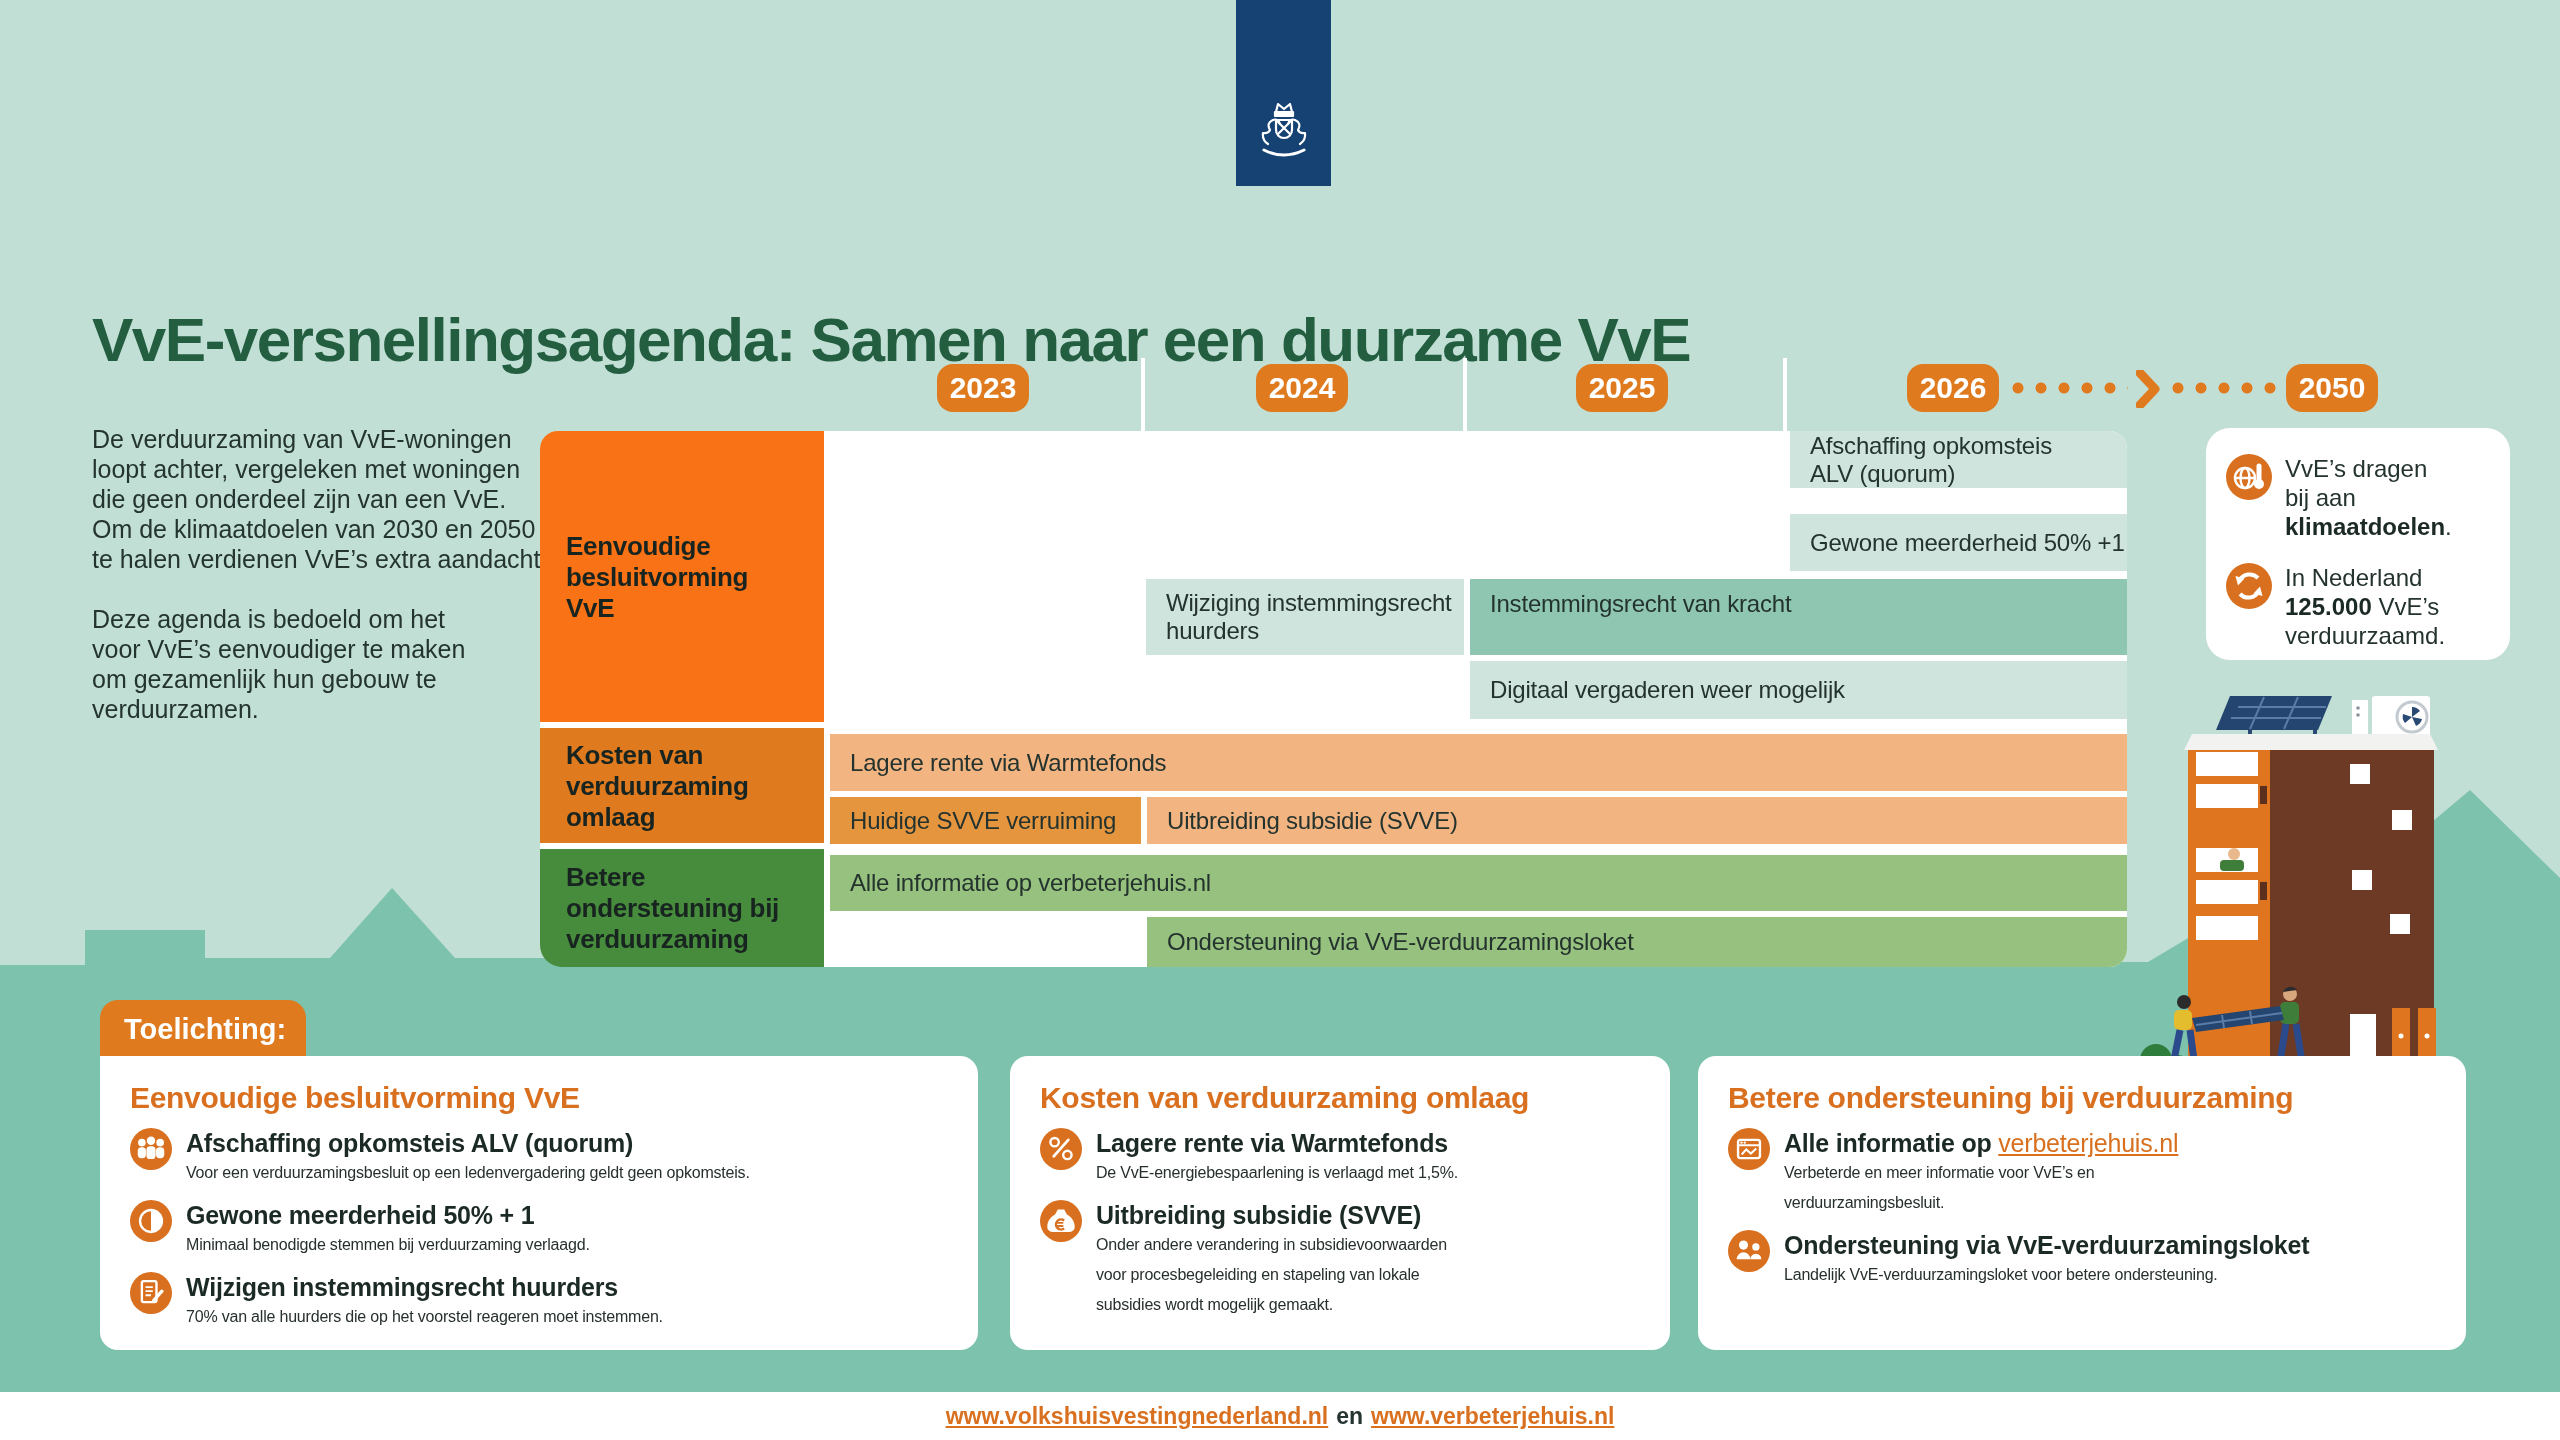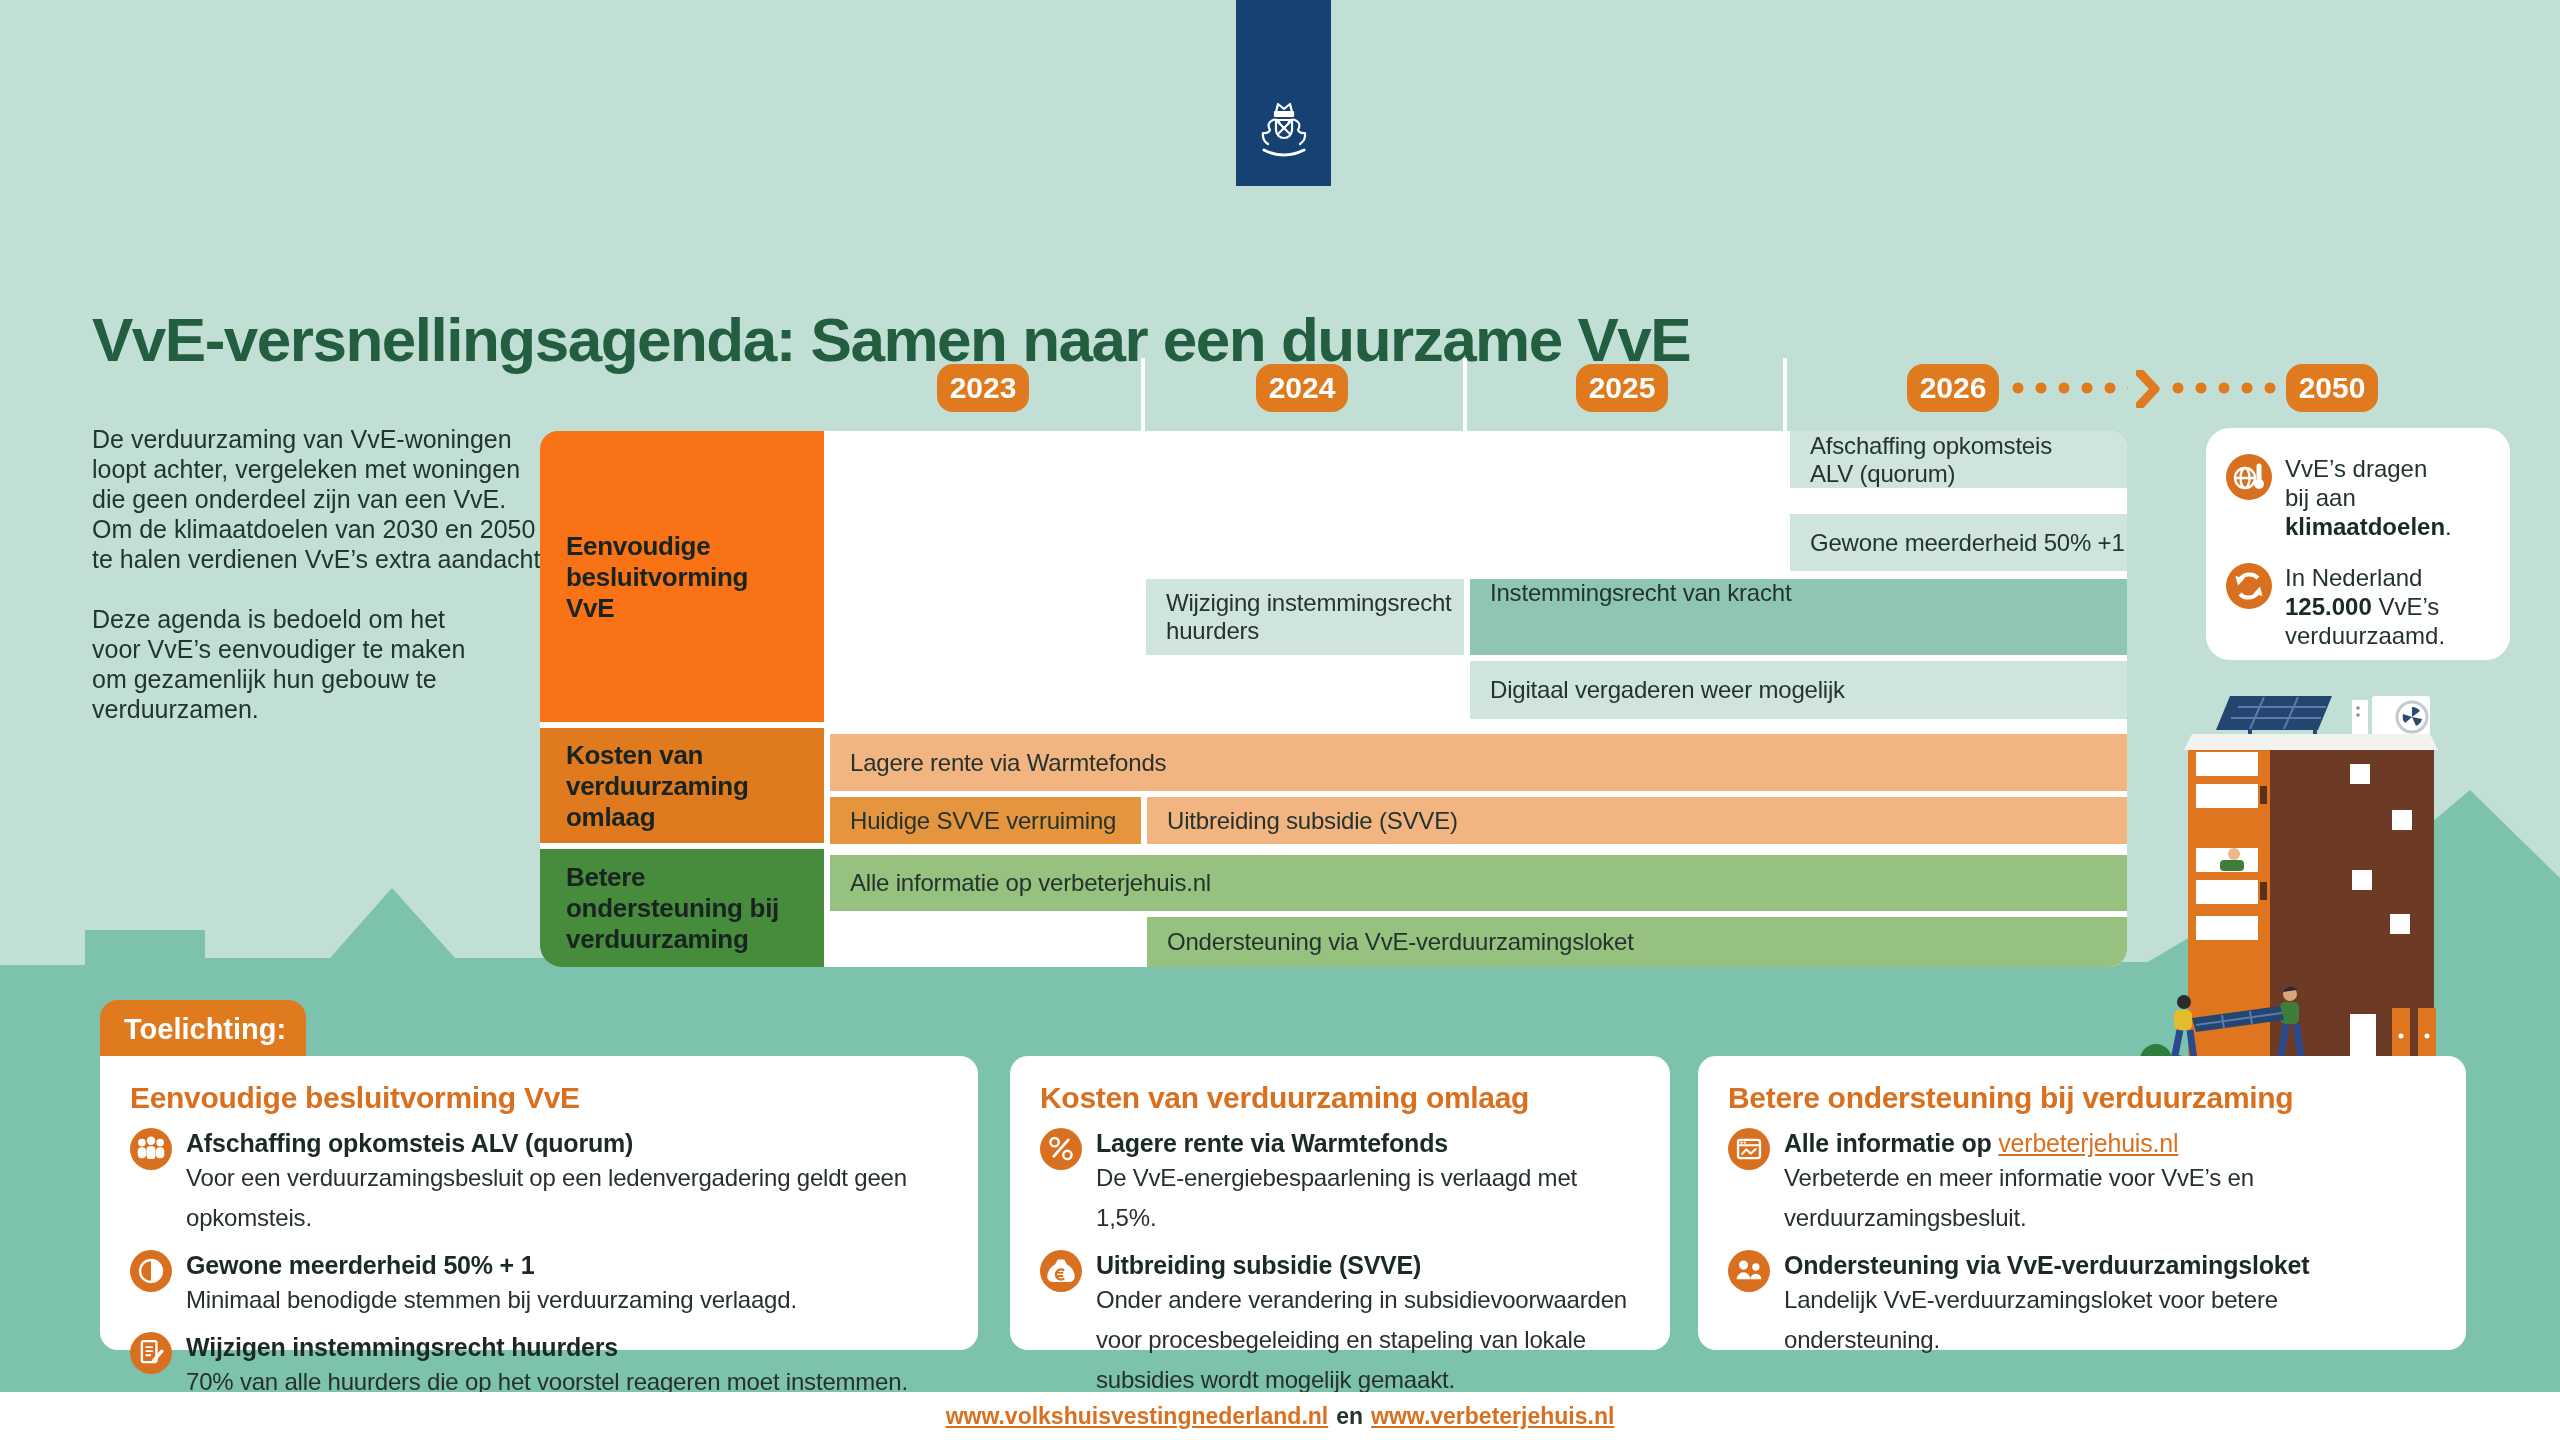--- a/index.html
+++ b/index.html
@@ -30,21 +30,21 @@
   .dots{position:absolute;top:382px;height:12px;z-index:3;
         background-image:radial-gradient(circle at 6px 6px,#df7a1f 5.2px,rgba(0,0,0,0) 5.8px);
         background-size:23px 12px;background-repeat:repeat-x;}
   .chart-bg{position:absolute;left:824px;top:431px;width:1303px;height:536px;background:#fff;border-radius:0 18px 18px 0;z-index:2;}
   .row-label{position:absolute;left:540px;width:284px;box-sizing:border-box;display:flex;align-items:center;
              padding-left:26px;font-weight:bold;font-size:26px;line-height:31px;color:#182420;
              white-space:pre-line;letter-spacing:-0.3px;z-index:3;}
   .rowgap{position:absolute;left:540px;width:1587px;height:6px;background:#fff;z-index:3;}
   .bar{position:absolute;display:flex;align-items:center;box-sizing:border-box;padding-left:20px;
        font-size:24px;line-height:28px;color:#24332e;white-space:pre-line;z-index:3;letter-spacing:-0.2px;}
-  .bar.align-top{align-items:flex-start;}
+  .bar.align-top{align-items:flex-start;padding-top:11px;}
   .teal-l{background:#cfe4dd;}  .teal-m{background:#8ec6b2;}
   .or-l{background:#f2b481;}    .or-m{background:#e6953f;}
   .gr{background:#96c17e;}
 
   
   .hcard{position:absolute;left:2206px;top:428px;width:304px;height:232px;background:#fff;border-radius:24px;
          box-sizing:border-box;padding:26px 20px;display:flex;flex-direction:column;gap:22px;z-index:4;}
   .hitem{display:flex;gap:13px;}
   .hicon{width:46px;height:46px;border-radius:50%;background:#d9701f;flex:none;}
   .htext{font-size:24px;line-height:29px;color:#24332e;white-space:pre-line;}
@@ -54,21 +54,21 @@
   .tab{position:absolute;left:100px;top:1000px;width:206px;height:58px;background:#df7a1f;border-radius:18px 18px 0 0;
        color:#fff;font-weight:bold;font-size:29px;display:flex;align-items:center;padding-left:24px;box-sizing:border-box;z-index:5;}
   .card{position:absolute;top:1056px;height:294px;background:#fff;border-radius:18px;box-sizing:border-box;
         padding:24px 30px;z-index:5;}
   .card.first{border-radius:0 18px 18px 18px;}
   .chead{font-size:30px;font-weight:bold;color:#d9701f;letter-spacing:-0.3px;line-height:36px;}
   .citem{display:flex;gap:14px;margin-top:12px;}
   .icirc{width:42px;height:42px;border-radius:50%;background:#d9701f;flex:none;}
   .ititle{font-size:25px;font-weight:bold;color:#1c2a26;line-height:30px;letter-spacing:-0.2px;}
   .ititle a{color:#d9701f;text-decoration:underline;font-weight:normal;cursor:pointer;}
-  .idesc{font-size:24px;color:#26302c;line-height:40px;white-space:pre-line;letter-spacing:-0.2px;}
+  .idesc{font-size:16px;color:#26302c;line-height:30px;white-space:pre-line;letter-spacing:-0.2px;}
 
   .building{position:absolute;left:2100px;top:688px;z-index:2;}
   .coat{position:absolute;left:1252px;top:96px;}
   .chev{position:absolute;left:2136px;top:370px;z-index:3;}
 </style>
 </head>
 <body>
 
 <div class="canvas">
 

